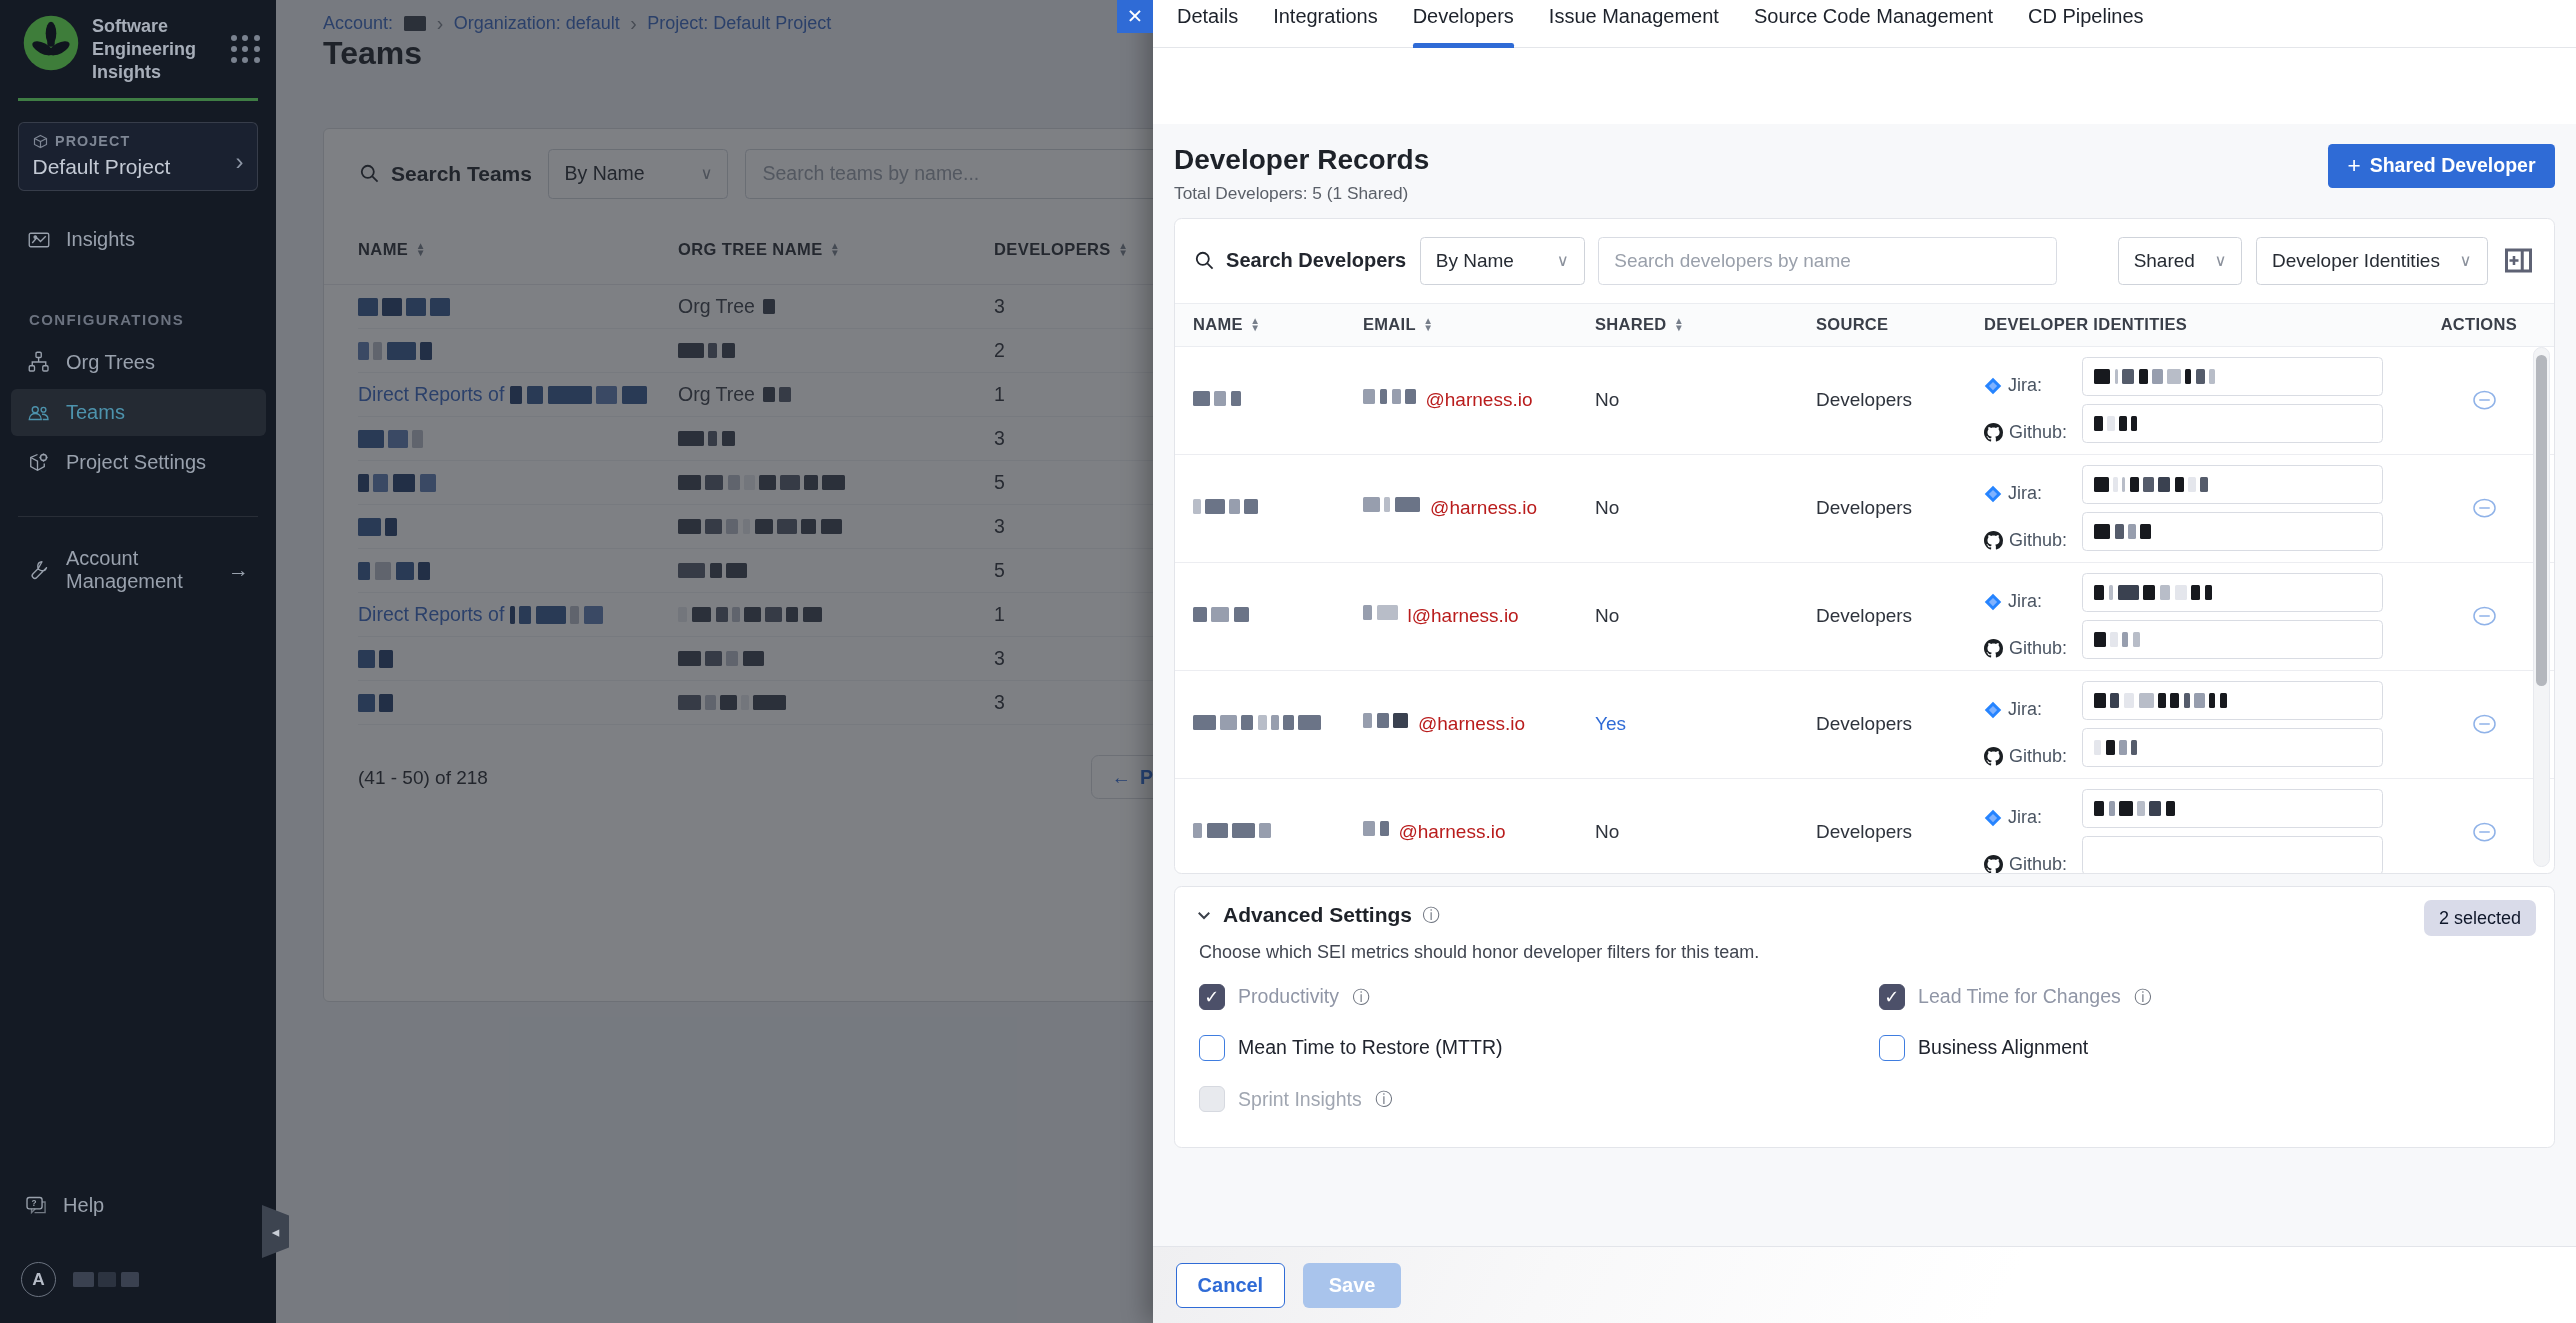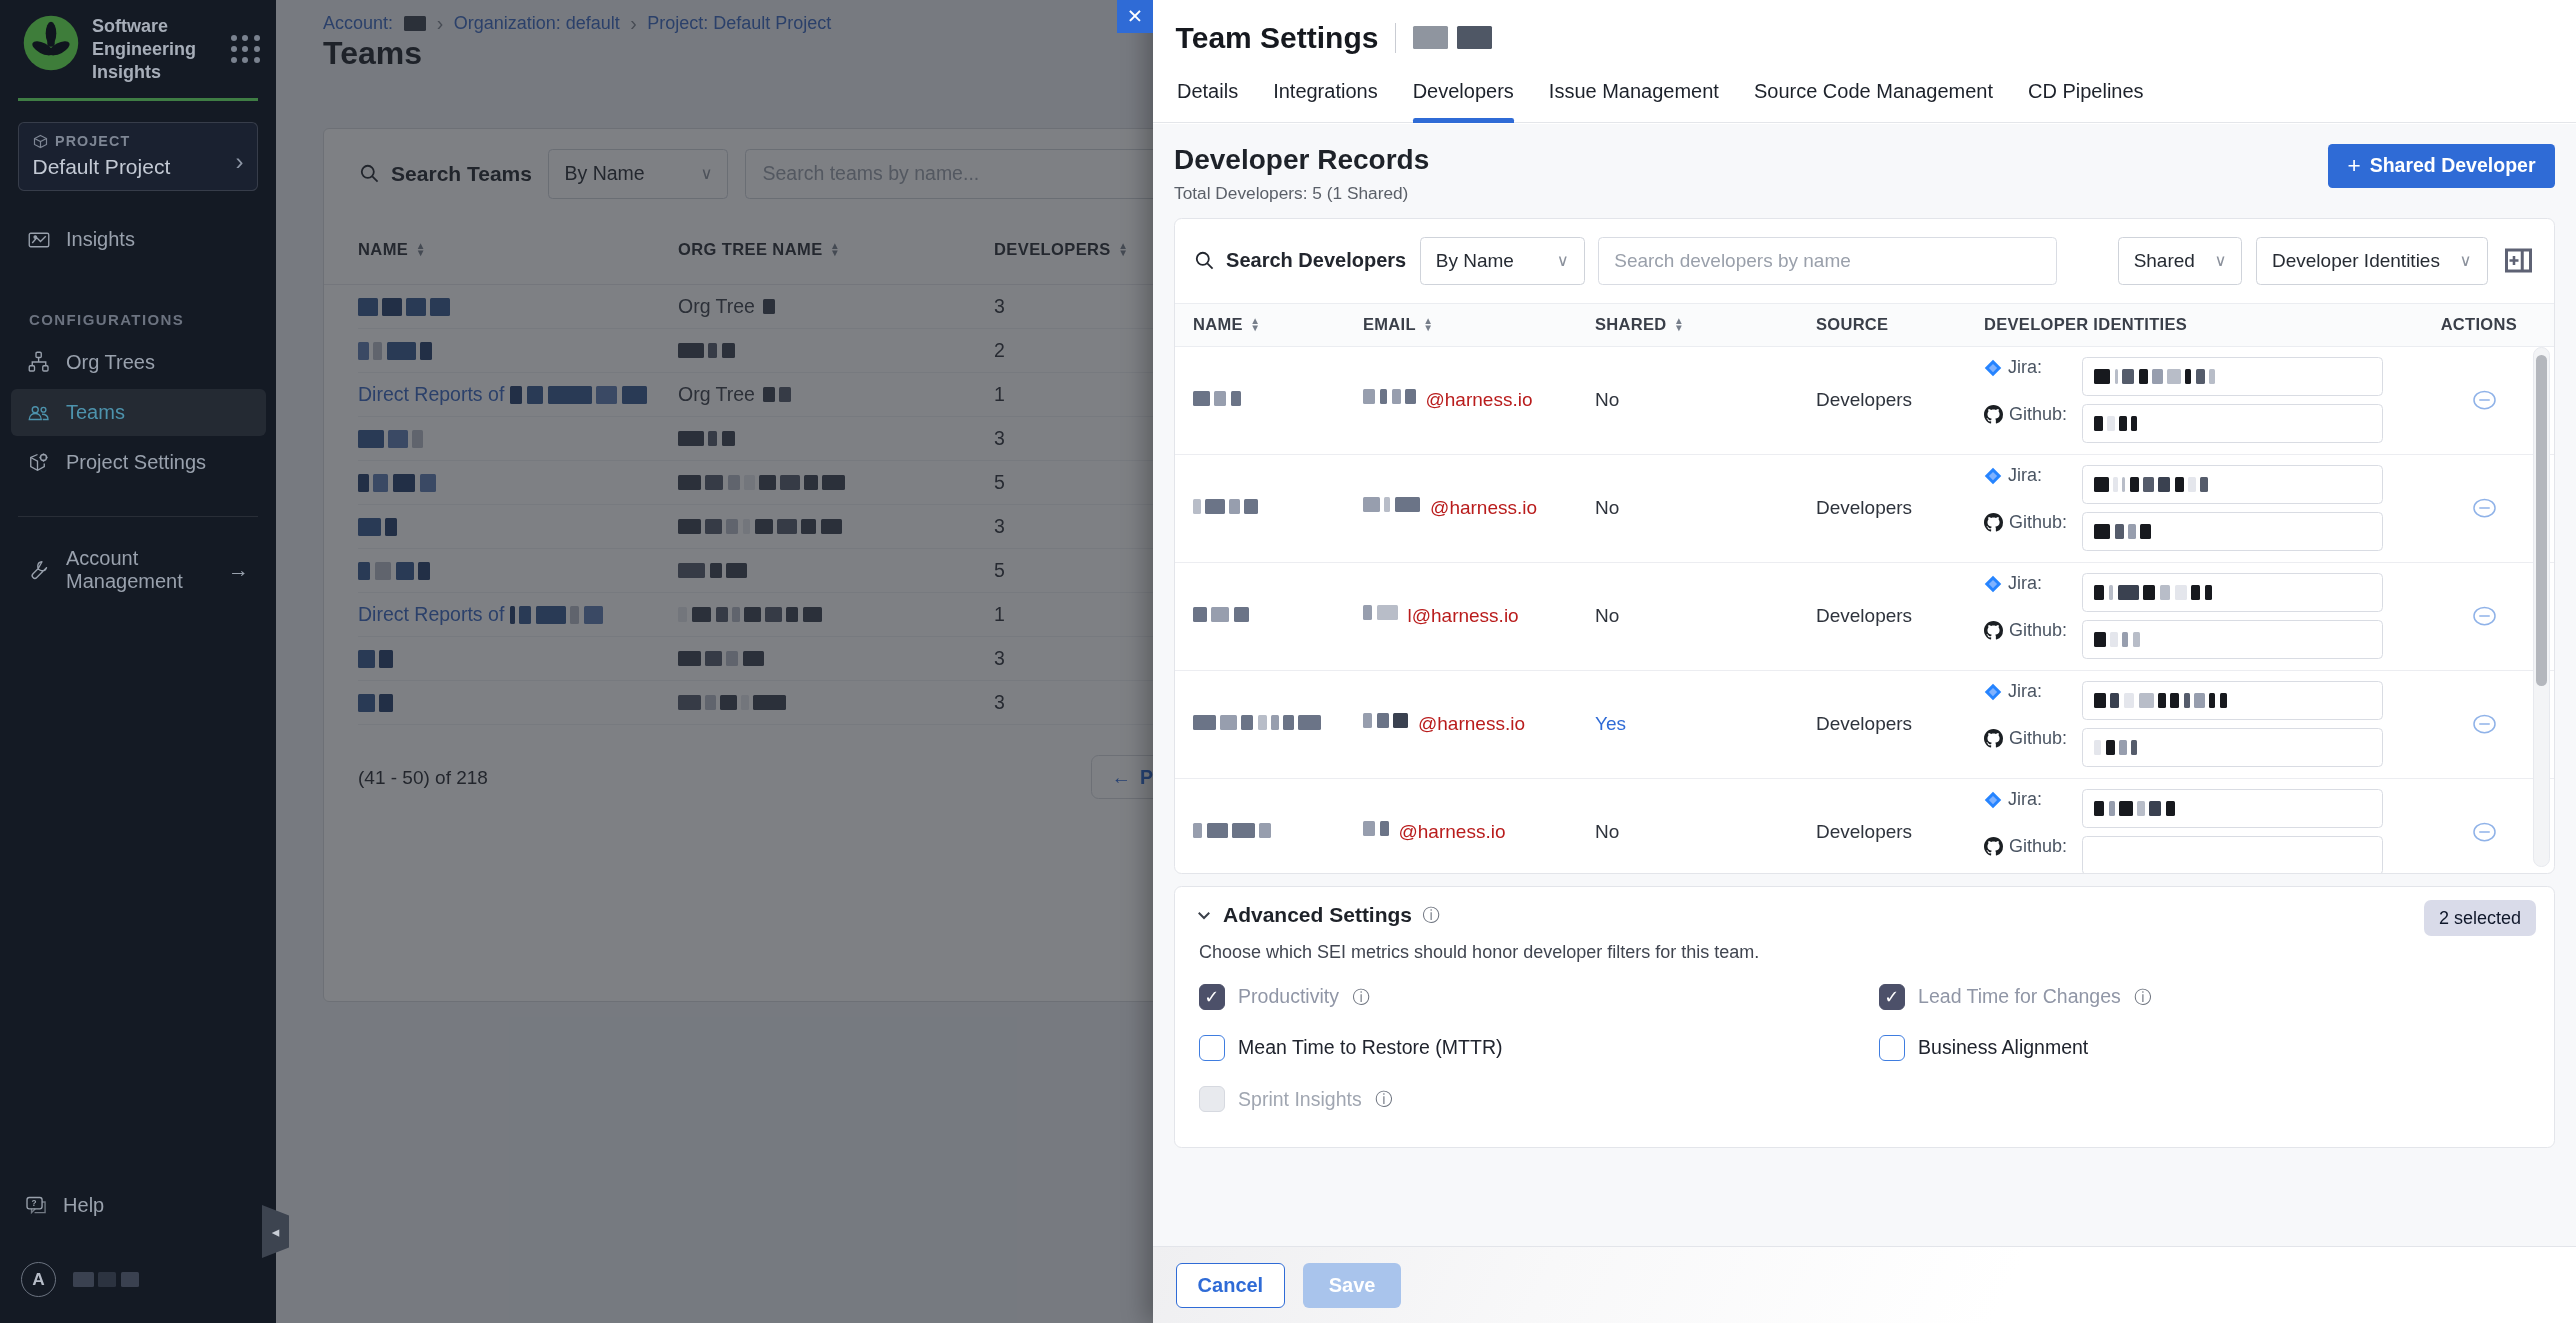--- a/index.html
+++ b/index.html
@@ -130,21 +130,21 @@
   .dev-grid{ display:grid; grid-template-columns:170px 232px 221px 168px 420px 113px;
     padding:0 42px 0 18px; align-items:center; }
   .dev-header{ height:44px; background:#FAFBFC; border-top:0.8px solid #EBEDF1;
     border-bottom:0.8px solid #EBEDF1; font-size:16.5px; font-weight:700; letter-spacing:0.3px; color:#3A3F49; }
   .dev-header > div{ display:flex; align-items:center; gap:7.5px; }
   .dev-header .col-actions{ justify-content:flex-end; }
   .drow{ height:108px; border-bottom:0.8px solid #ECEDF1; font-size:19px; color:#2E333C; }
   .drow .email-cell{ display:flex; align-items:flex-start; gap:10px; color:#b91c1c; white-space:nowrap; overflow:hidden;}
   .drow .shared-yes{ color:var(--primary); }
   .idents{ display:flex; flex-direction:column; gap:7.5px; }
-  .id-row{ display:flex; align-items:flex-start; gap:26px; }
+  .id-row{ display:flex; align-items:flex-end; gap:26px; }
   .id-label{ font-size:18px; color:#4B5563; width:72px; display:flex; align-items:center; gap:6px; }
   .id-box{ width:301px; height:39px; border:0.8px solid #D9DCE3; border-radius:4.5px; background:#fff;
     display:flex; align-items:center; padding:0 10.5px; }
   .actions-cell{ display:flex; justify-content:flex-end; padding-right:19.5px; }
   .minus-btn{ background:none; border:none; }
 
   .v-scroll{ position:absolute; right:4.5px; top:128px; bottom:6px; width:16.5px; background:#F3F4F6;
     border:0.8px solid #E7E9EE; border-radius:8.3px; }
   .v-thumb{ position:absolute; left:2.3px; top:7.5px; width:10.5px; height:331px; background:#B4B7BD;
     border-radius:5.3px; }
@@ -575,28 +575,20 @@
     </div>
   </div>
   <div class="page-overlay"></div>
 </main>
 
 <section class="modal">
   <button class="close-btn">
     <span>✕</span>
   </button>
 
-  <div class="modal-header">
-    <h2 class="modal-title">Team Settings</h2>
-    <span class="vdiv"></span>
-    <span class="title-redact">
-      <i style="background:#8F959F"></i>
-        <i style="background:#4F5765"></i>
-    </span>
-  </div>
 
   <nav class="tabs" id="tabs">
       <div class="tab">Details</div>
       <div class="tab">Integrations</div>
       <div class="tab active">Developers</div>
       <div class="tab">Issue Management</div>
       <div class="tab">Source Code Management</div>
       <div class="tab">CD Pipelines</div>
     </nav>
 

